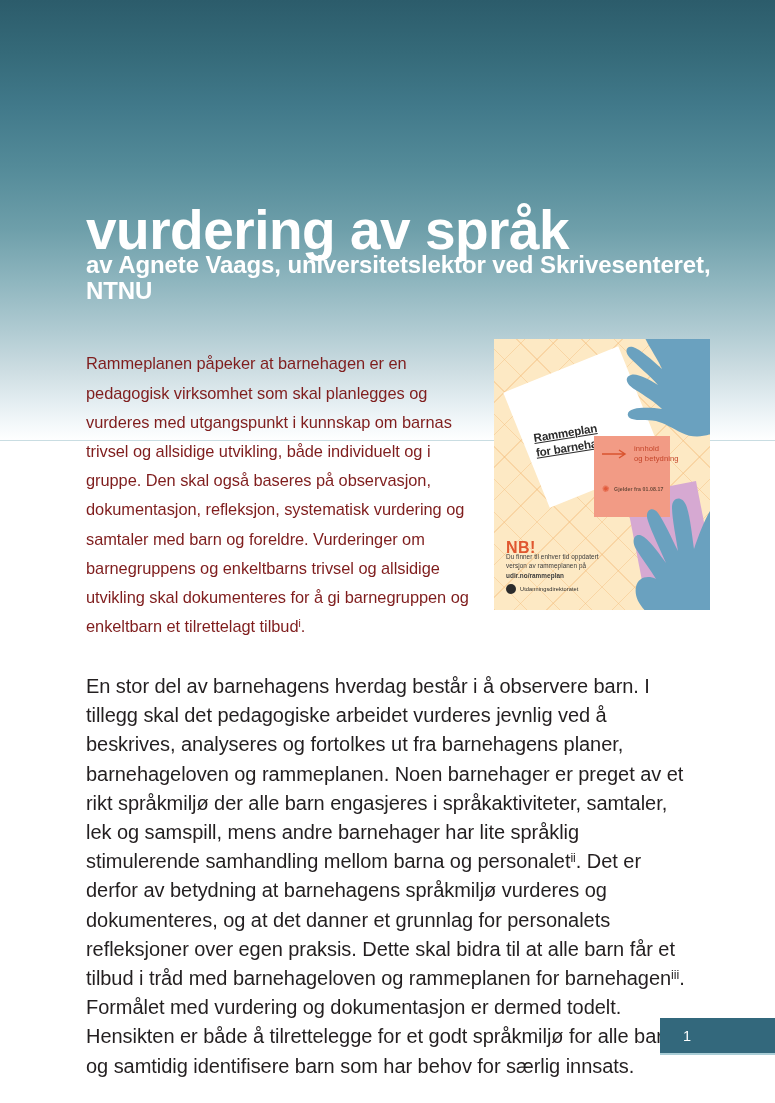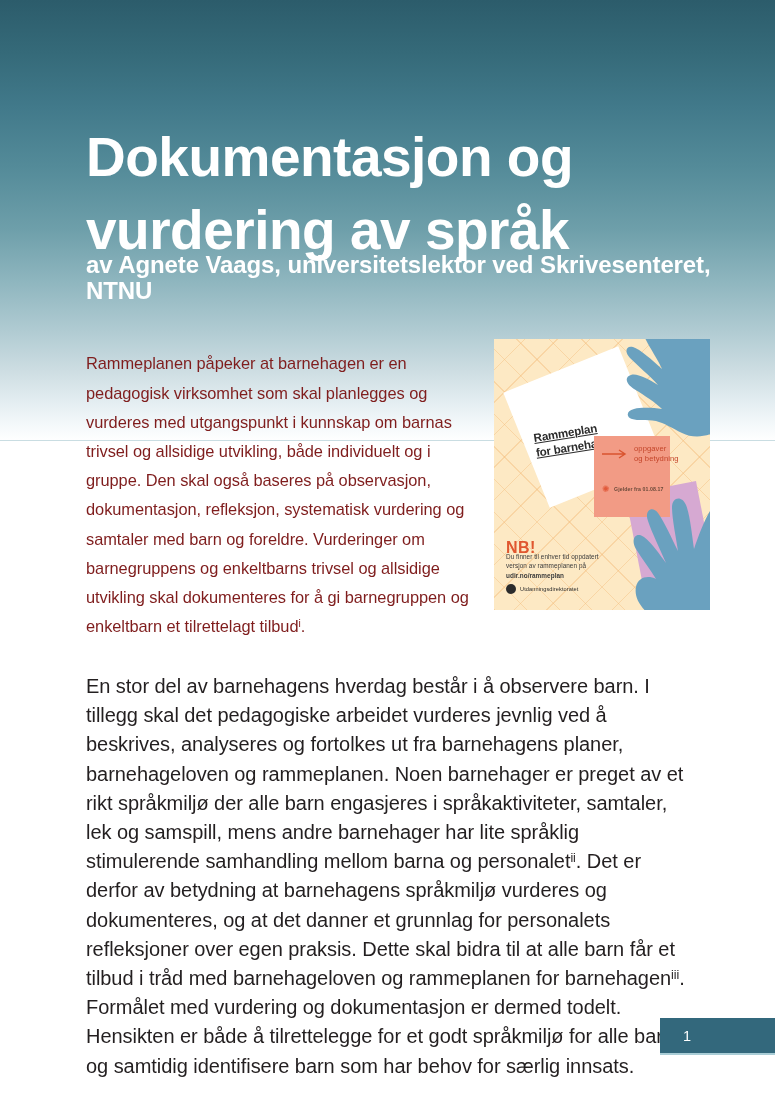--- a/index.html
+++ b/index.html
@@ -237,21 +237,21 @@
     background: #a9cdd6;
   }
 </style>
 </head>
 <body>
 
 <div class="hero"></div>
 <div class="hero-rule"></div>
 
 <h1 class="title">
-  <span>Dokumentasjon og</span><br>
+  <br>
   <span>vurdering av språk</span>
 </h1>
 
 <div class="byline">av Agnete Vaags, universitetslektor ved Skrivesenteret, NTNU</div>
 
 <p class="intro"><span>Rammeplanen påpeker at barnehagen er en pedagogisk virksomhet som skal planlegges og vurderes med utgangspunkt i kunnskap om barnas trivsel og allsidige utvikling, både individuelt og i gruppe. Den skal også baseres på observasjon, dokumentasjon, refleksjon, systematisk vurdering og samtaler med barn og foreldre. Vurderinger om barnegruppens og enkeltbarns trivsel og allsidige utvikling skal dokumenteres for å gi barnegruppen og enkeltbarn et tilrettelagt tilbud</span><sup>i</sup><span>.</span></p>
 
 <div class="cover">
 
   <div class="cover-card"></div>
@@ -260,21 +260,21 @@
     <u>for barnehagen</u>
   </div>
 
   <div class="cover-purple"></div>
   <div class="cover-orange"></div>
 
   <svg class="cover-arrow" viewBox="0 0 26 10">
     <path d="M0 5 H22 M17 1 L23 5 L17 9" stroke="#d9542f" stroke-width="1.4" fill="none"></path>
   </svg>
   <div class="cover-orange-txt">
-    <span>oppgaver</span><br>
+    <span>innhold</span><br>
     <span>og betydning</span>
   </div>
   <div class="cover-star">✺</div>
   <div class="cover-gjelder">Gjelder fra 01.08.17</div>
 
   <svg class="hand hand-top" viewBox="0 0 132 112">
     <path d="M132 0 L132 96 C118 104 104 106 92 100 C82 95 74 90 66 88
              C56 86 48 88 42 86 C36 84 36 78 44 76 C52 74 64 75 72 76
              C66 70 54 62 44 56 C36 51 34 44 41 42 C47 40 58 46 68 52
              C60 43 48 33 40 25 C34 19 36 12 43 14 C50 16 62 27 72 36

